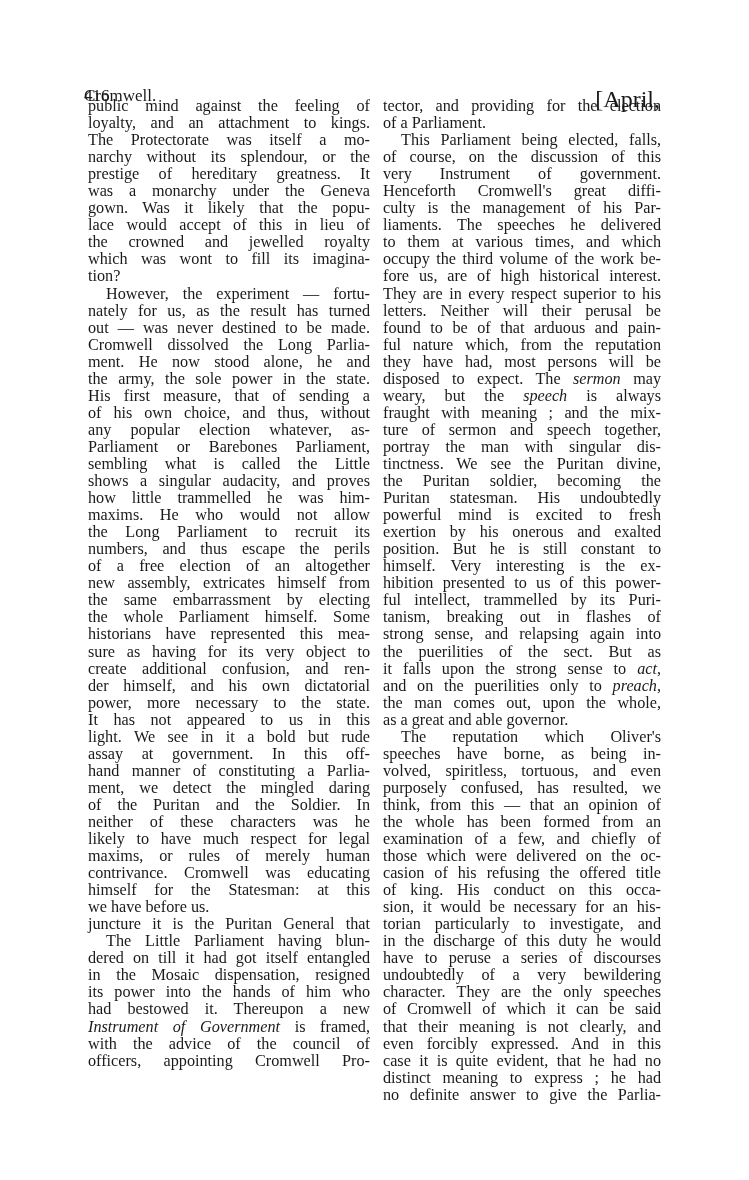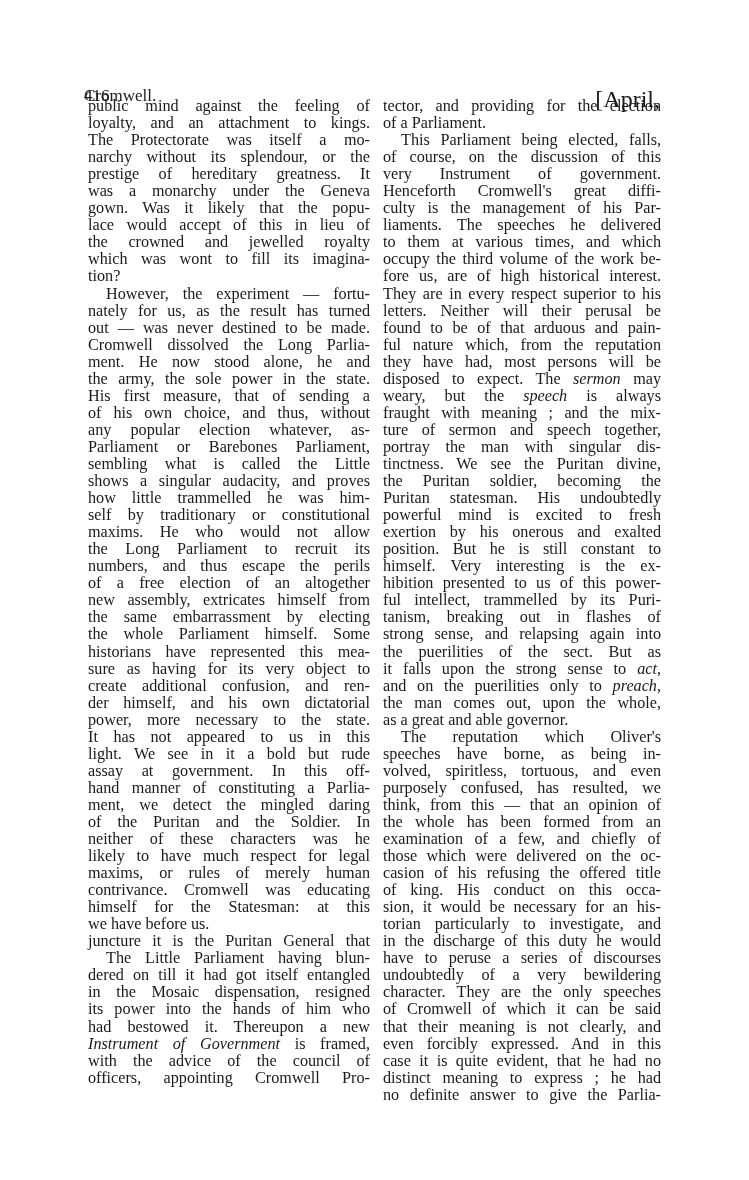--- a/index.html
+++ b/index.html
@@ -44,21 +44,20 @@
     <span class="line">Cromwell dissolved the Long Parlia-</span>
     <span class="line">ment. He now stood alone, he and</span>
     <span class="line">the army, the sole power in the state.</span>
     <span class="line">His first measure, that of sending a</span>
     <span class="line">of his own choice, and thus, without</span>
     <span class="line">any popular election whatever, as-</span>
     <span class="line">Parliament or Barebones Parliament,</span>
     <span class="line">sembling what is called the Little</span>
     <span class="line">shows a singular audacity, and proves</span>
     <span class="line">how little trammelled he was him-</span>
-    <span class="line">self by traditionary or constitutional</span>
     <span class="line">maxims. He who would not allow</span>
     <span class="line">the Long Parliament to recruit its</span>
     <span class="line">numbers, and thus escape the perils</span>
     <span class="line">of a free election of an altogether</span>
     <span class="line">new assembly, extricates himself from</span>
     <span class="line">the same embarrassment by electing</span>
     <span class="line">the whole Parliament himself. Some</span>
     <span class="line">historians have represented this mea-</span>
     <span class="line">sure as having for its very object to</span>
     <span class="line">create additional confusion, and ren-</span>

